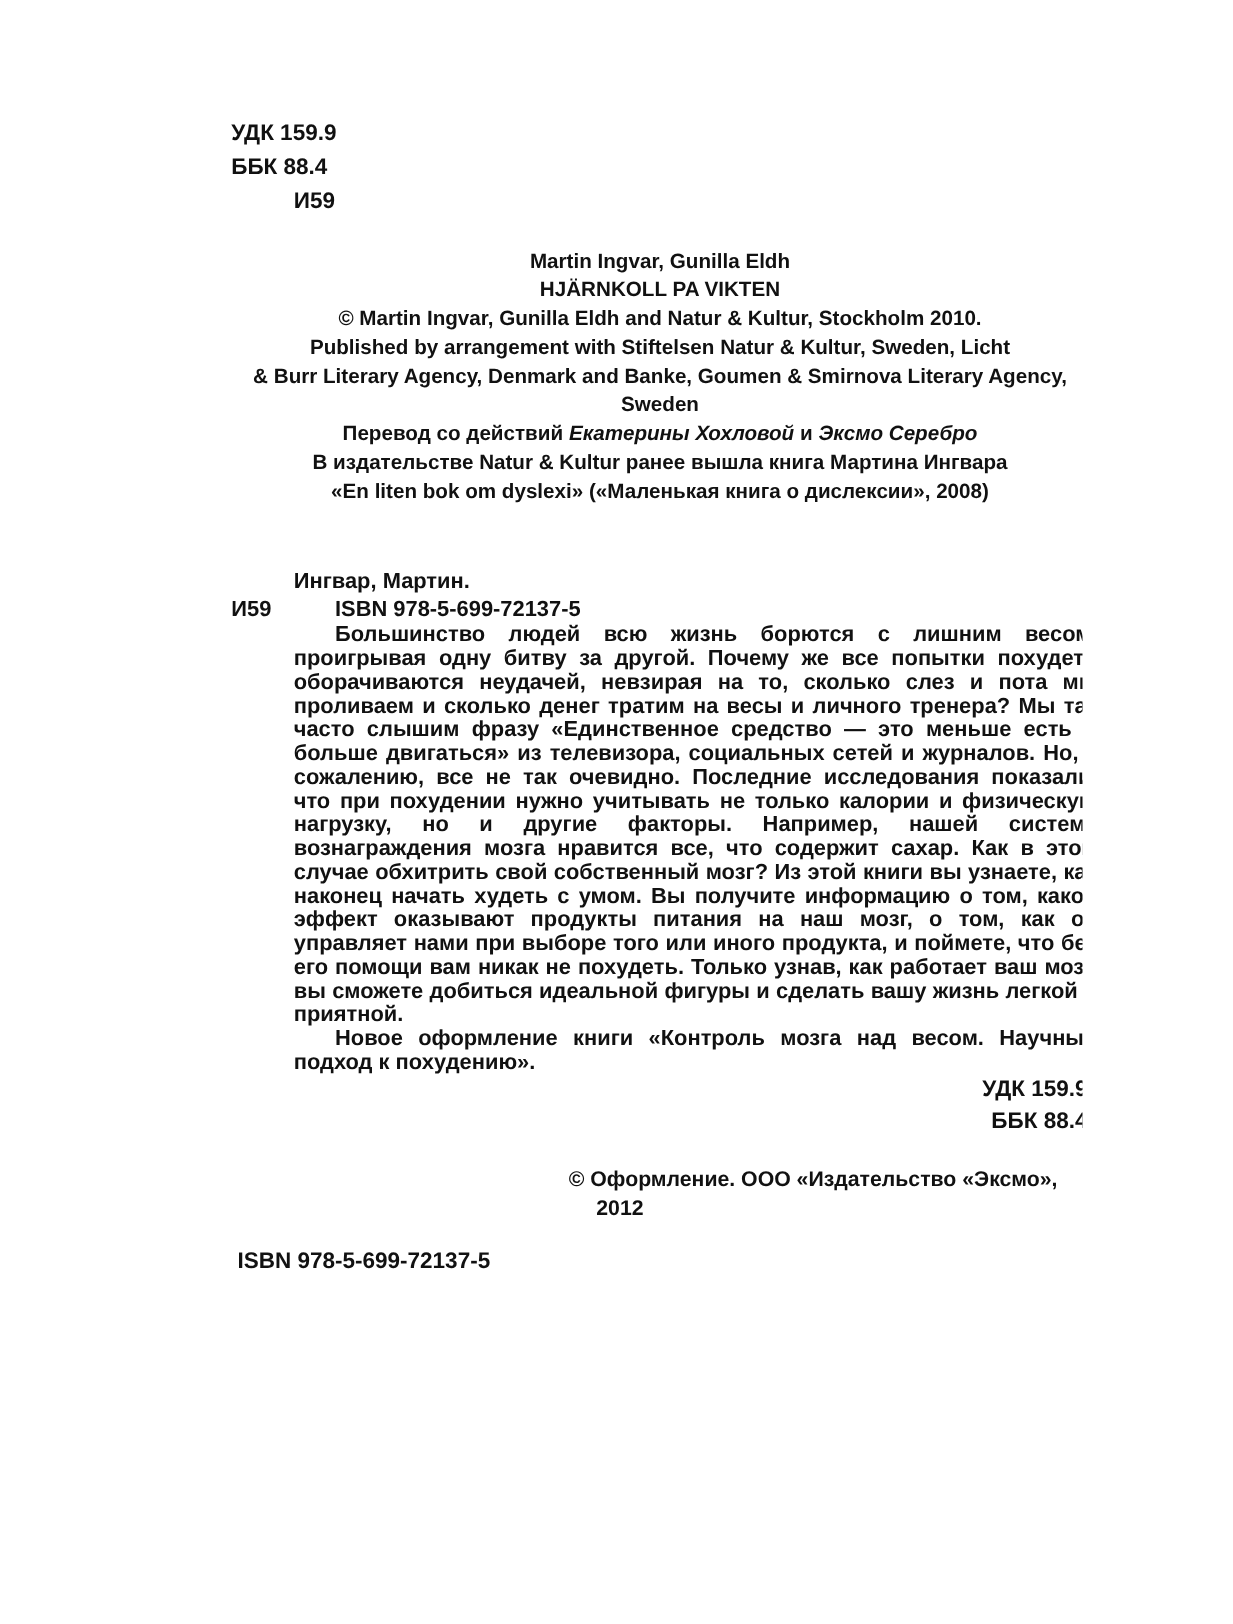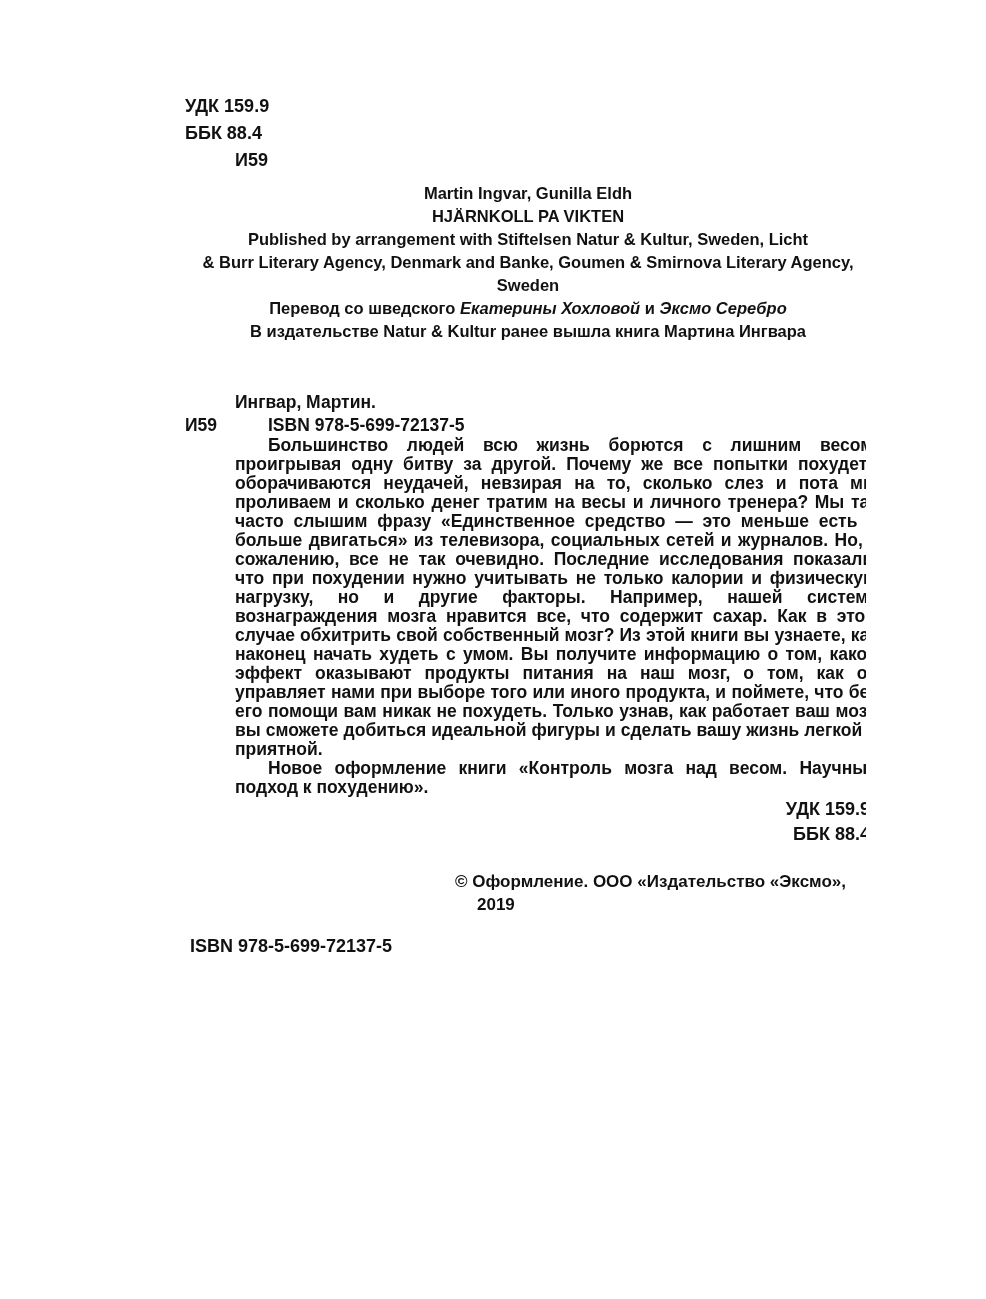--- a/index.html
+++ b/index.html
@@ -20,21 +20,21 @@
     top: 93px;
     width: 700px;
   }
   .top-codes {
     padding-left: 7px;
     font-size: 18px;
     line-height: 27px;
   }
   .top-codes .indented { padding-left: 50px; }
   .header-block {
-    margin-top: 8px;
+    margin-top: 24px;
     text-align: center;
     font-size: 16.5px;
     line-height: 23px;
   }
   .header-block .it { font-style: italic; }
   .bib {
     margin-top: 30px;
     font-size: 17.5px;
     line-height: 22.5px;
   }
@@ -96,29 +96,31 @@
 
     <div class="top-codes">
       <div>УДК 159.9</div>
       <div>ББК 88.4</div>
       <div class="indented">И59</div>
     </div>
 
     <div class="header-block">
       <div>Martin Ingvar, Gunilla Eldh</div>
       <div>HJÄRNKOLL PA VIKTEN</div>
+      <div>© Martin Ingvar, Gunilla Eldh and Natur &amp; Kultur, Stockholm 2010.</div>
       <div>Published by arrangement with Stiftelsen Natur &amp; Kultur, Sweden, Licht</div>
       <div>&amp; Burr Literary Agency, Denmark and Banke, Goumen &amp; Smirnova Literary Agency, Sweden</div>
       <div>
-        <span>Перевод со шведского</span>
+        <span>Перевод со действий</span>
         <span class="it">Екатерины Хохловой</span>
         <span>и</span>
         <span class="it">Эксмо Серебро</span>
       </div>
       <div>В издательстве Natur &amp; Kultur ранее вышла книга Мартина Ингвара</div>
+      <div>«En liten bok om dyslexi» («Маленькая книга о дислексии», 2008)</div>
     </div>
 
     <div class="bib">
       <div class="bib-author">Ингвар, Мартин.</div>
       <div class="bib-entry">
         <span class="bib-code">И59</span>
       </div>
       <div class="isbn-line">ISBN 978-5-699-72137-5</div>
     </div>
 
@@ -126,18 +128,18 @@
     <p class="annot">Новое оформление книги «Контроль мозга над весом. Научный подход к похудению».</p>
 
     <div class="right-codes">
       <div>УДК 159.9</div>
       <div>ББК 88.4</div>
     </div>
 
     <div class="footer">
       <div class="footer-isbn">ISBN 978-5-699-72137-5</div>
       <div class="copyrights">
-        <div class="c-line">© Оформление. ООО «Издательство «Эксмо», 2019</div>
+        <div class="c-line">© Оформление. ООО «Издательство «Эксмо», 2012</div>
       </div>
     </div>
 
   </div>
 </div>
 
 </body></html>

